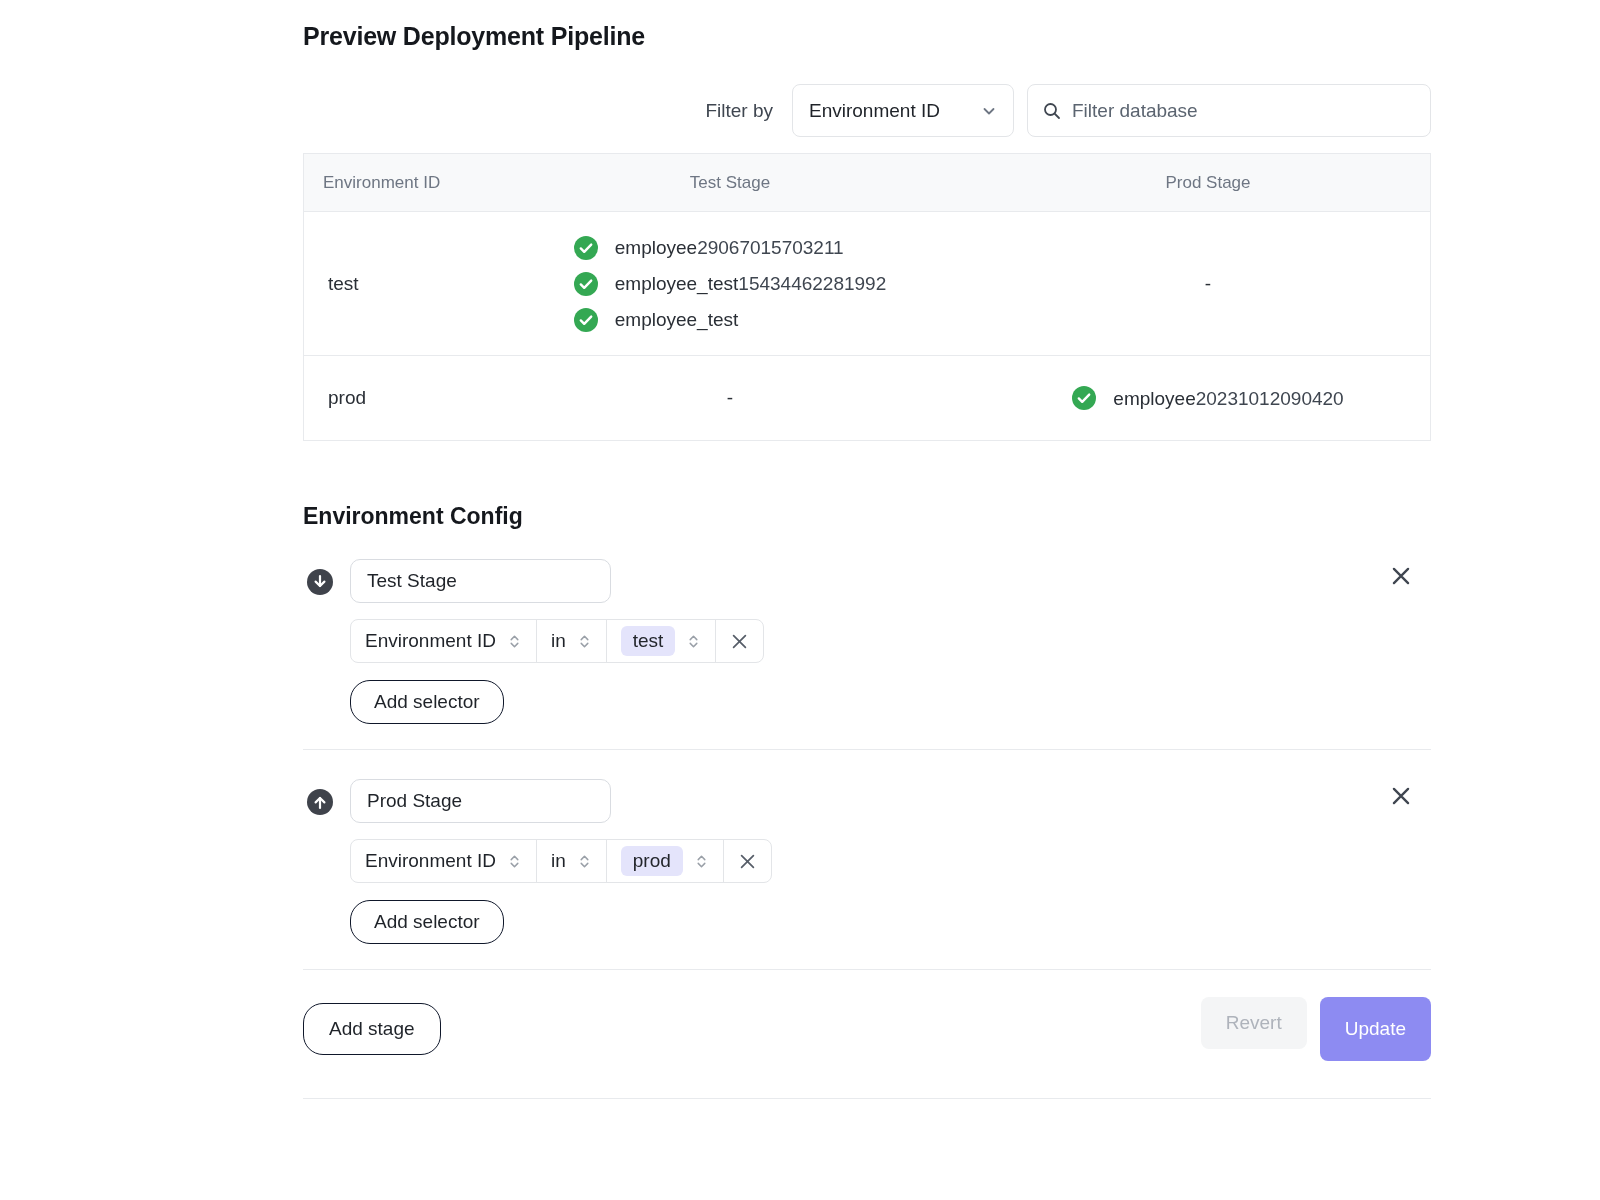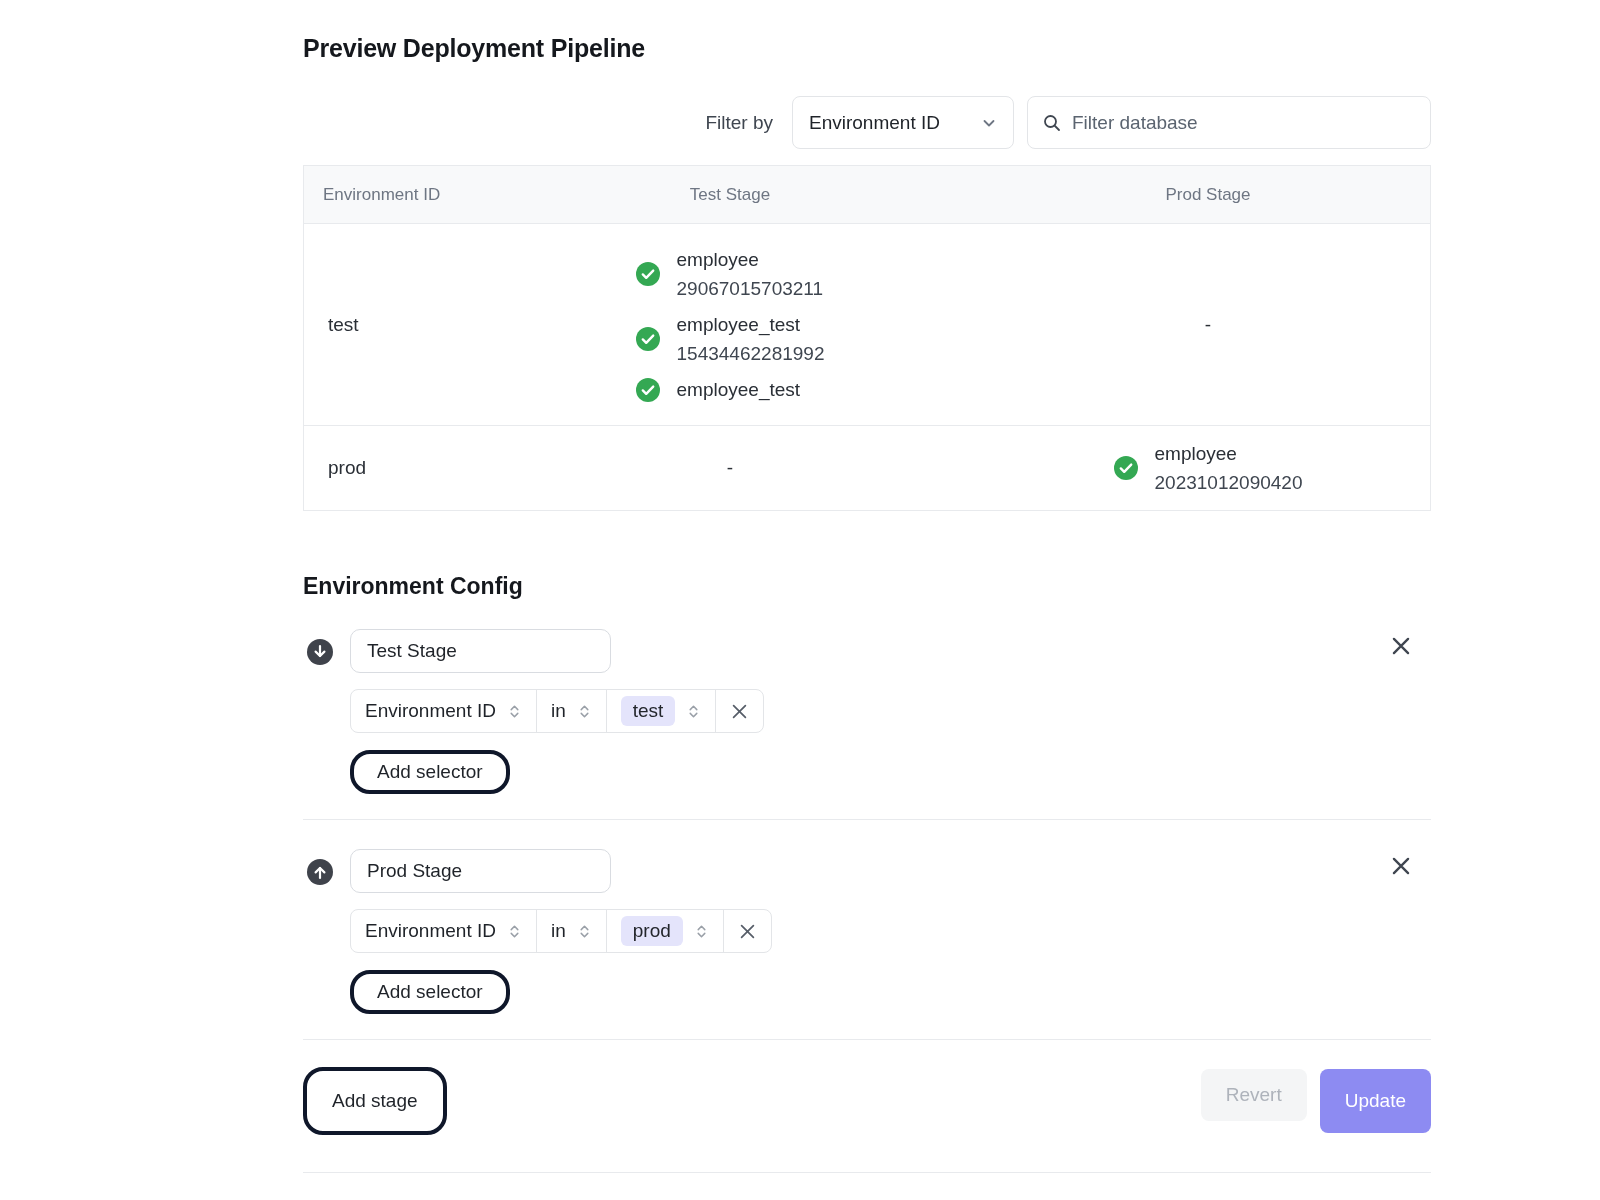--- a/index.html
+++ b/index.html
@@ -2,21 +2,21 @@
 <html><head>
 <meta charset="utf-8">
 <style>
   * { margin:0; padding:0; box-sizing:border-box; }
   html,body { background:#ffffff; }
   body {
     width:1600px; height:1200px; position:relative;
     font-family:"Liberation Sans", sans-serif;
     color:#1f2329;
   }
-  .content { position:absolute; left:303px; top:12px; width:1128px; }
+  .content { position:absolute; left:303px; top:0; width:1128px; }
 
   .page-title { margin-top:22px; font-size:25px; font-weight:700; color:#15181d; letter-spacing:-0.2px; }
 
   
   .toolbar { margin-top:33px; display:flex; justify-content:flex-end; align-items:center; gap:13px; }
   .group-by-label { font-size:19px; color:#3f4650; margin-right:6px; }
   .select-box {
     height:53px; width:222px; background:#fff;
     border:1px solid #e3e5e8; border-radius:8px;
     display:flex; align-items:center; justify-content:space-between;
@@ -43,21 +43,21 @@
   }
   .th.c1 { padding-left:19px; }
   .th.c2, .th.c3 { justify-content:center; }
   .tbody-row { border-bottom:1px solid #e8eaed; }
   .tbody-row:last-child { border-bottom:none; }
   .td { display:flex; align-items:center; font-size:19px; color:#2a2f36; }
   .td.c1 { padding-left:24px; }
   .td.c2, .td.c3 { justify-content:center; }
   .cell-stack { display:flex; flex-direction:column; gap:7px; padding:21px 0; }
   .task { display:flex; align-items:center; gap:17px; }
-  .task-text { display:flex; flex-direction:column; }
+  .task-text { display:flex; }
   .task-name { font-size:19px; line-height:29px; color:#2a2f36; }
   .task-version { font-size:19px; line-height:29px; color:#3f4650; }
   .dash { color:#2a2f36; }
   .check-icon { width:24px; height:24px; flex:0 0 24px; display:block; }
   .row-prod { min-height:84px; }
 
   
   .section-title { margin-top:62px; font-size:23px; font-weight:700; color:#15181d; }
   .stage { position:relative; margin-top:29px; padding-left:47px; }
   .stage-badge { position:absolute; left:4px; top:10px; width:26px; height:26px; }
@@ -75,28 +75,28 @@
   .seg {
     height:44px; background:#fff; border:1px solid #e3e5e8;
     display:flex; align-items:center; gap:11px; padding:0 14px;
     font-size:19px; color:#1f2329; cursor:pointer; margin-left:-1px;
   }
   .seg.first { border-radius:8px 0 0 8px; margin-left:0; }
   .seg.last { border-radius:0 8px 8px 0; width:49px; justify-content:center; padding:0; background:none; border-color:#e3e5e8; color:#565d68; }
   .value-tag { background:#e4e4fb; border-radius:6px; padding:4px 12px; font-size:19px; color:#23262c; }
   .btn {
     font-family:inherit; font-size:19px; color:#1f2329; background:#fff;
-    border:4px solid #0f172a; border-radius:20px; cursor:pointer;
+    border:1px solid #0f172a; border-radius:20px; cursor:pointer;
   }
   .add-selector-btn { margin-top:17px; height:44px; padding:0 23px; }
   .stage-divider { border:none; border-top:1px solid #e8eaed; margin-top:25px; }
 
   
   .footer { margin-top:27px; display:flex; justify-content:space-between; align-items:center; }
-  .add-stage-btn { height:68px; padding:0 25px; }
+  .add-stage-btn { height:52px; padding:0 25px; }
   .footer-right { display:flex; gap:13px; }
   .revert-btn {
     height:52px; padding:0 25px; font-size:19px; font-family:inherit;
     background:#f4f5f6; color:#aeb3bb; border:none; border-radius:8px; cursor:default;
   }
   .update-btn {
     height:64px; padding:0 25px; font-size:19px; font-family:inherit;
     background:#8d8bf2; color:#ffffff; border:none; border-radius:8px; cursor:pointer;
   }
   .bottom-divider { border:none; border-top:1px solid #e8eaed; margin-top:37px; }

